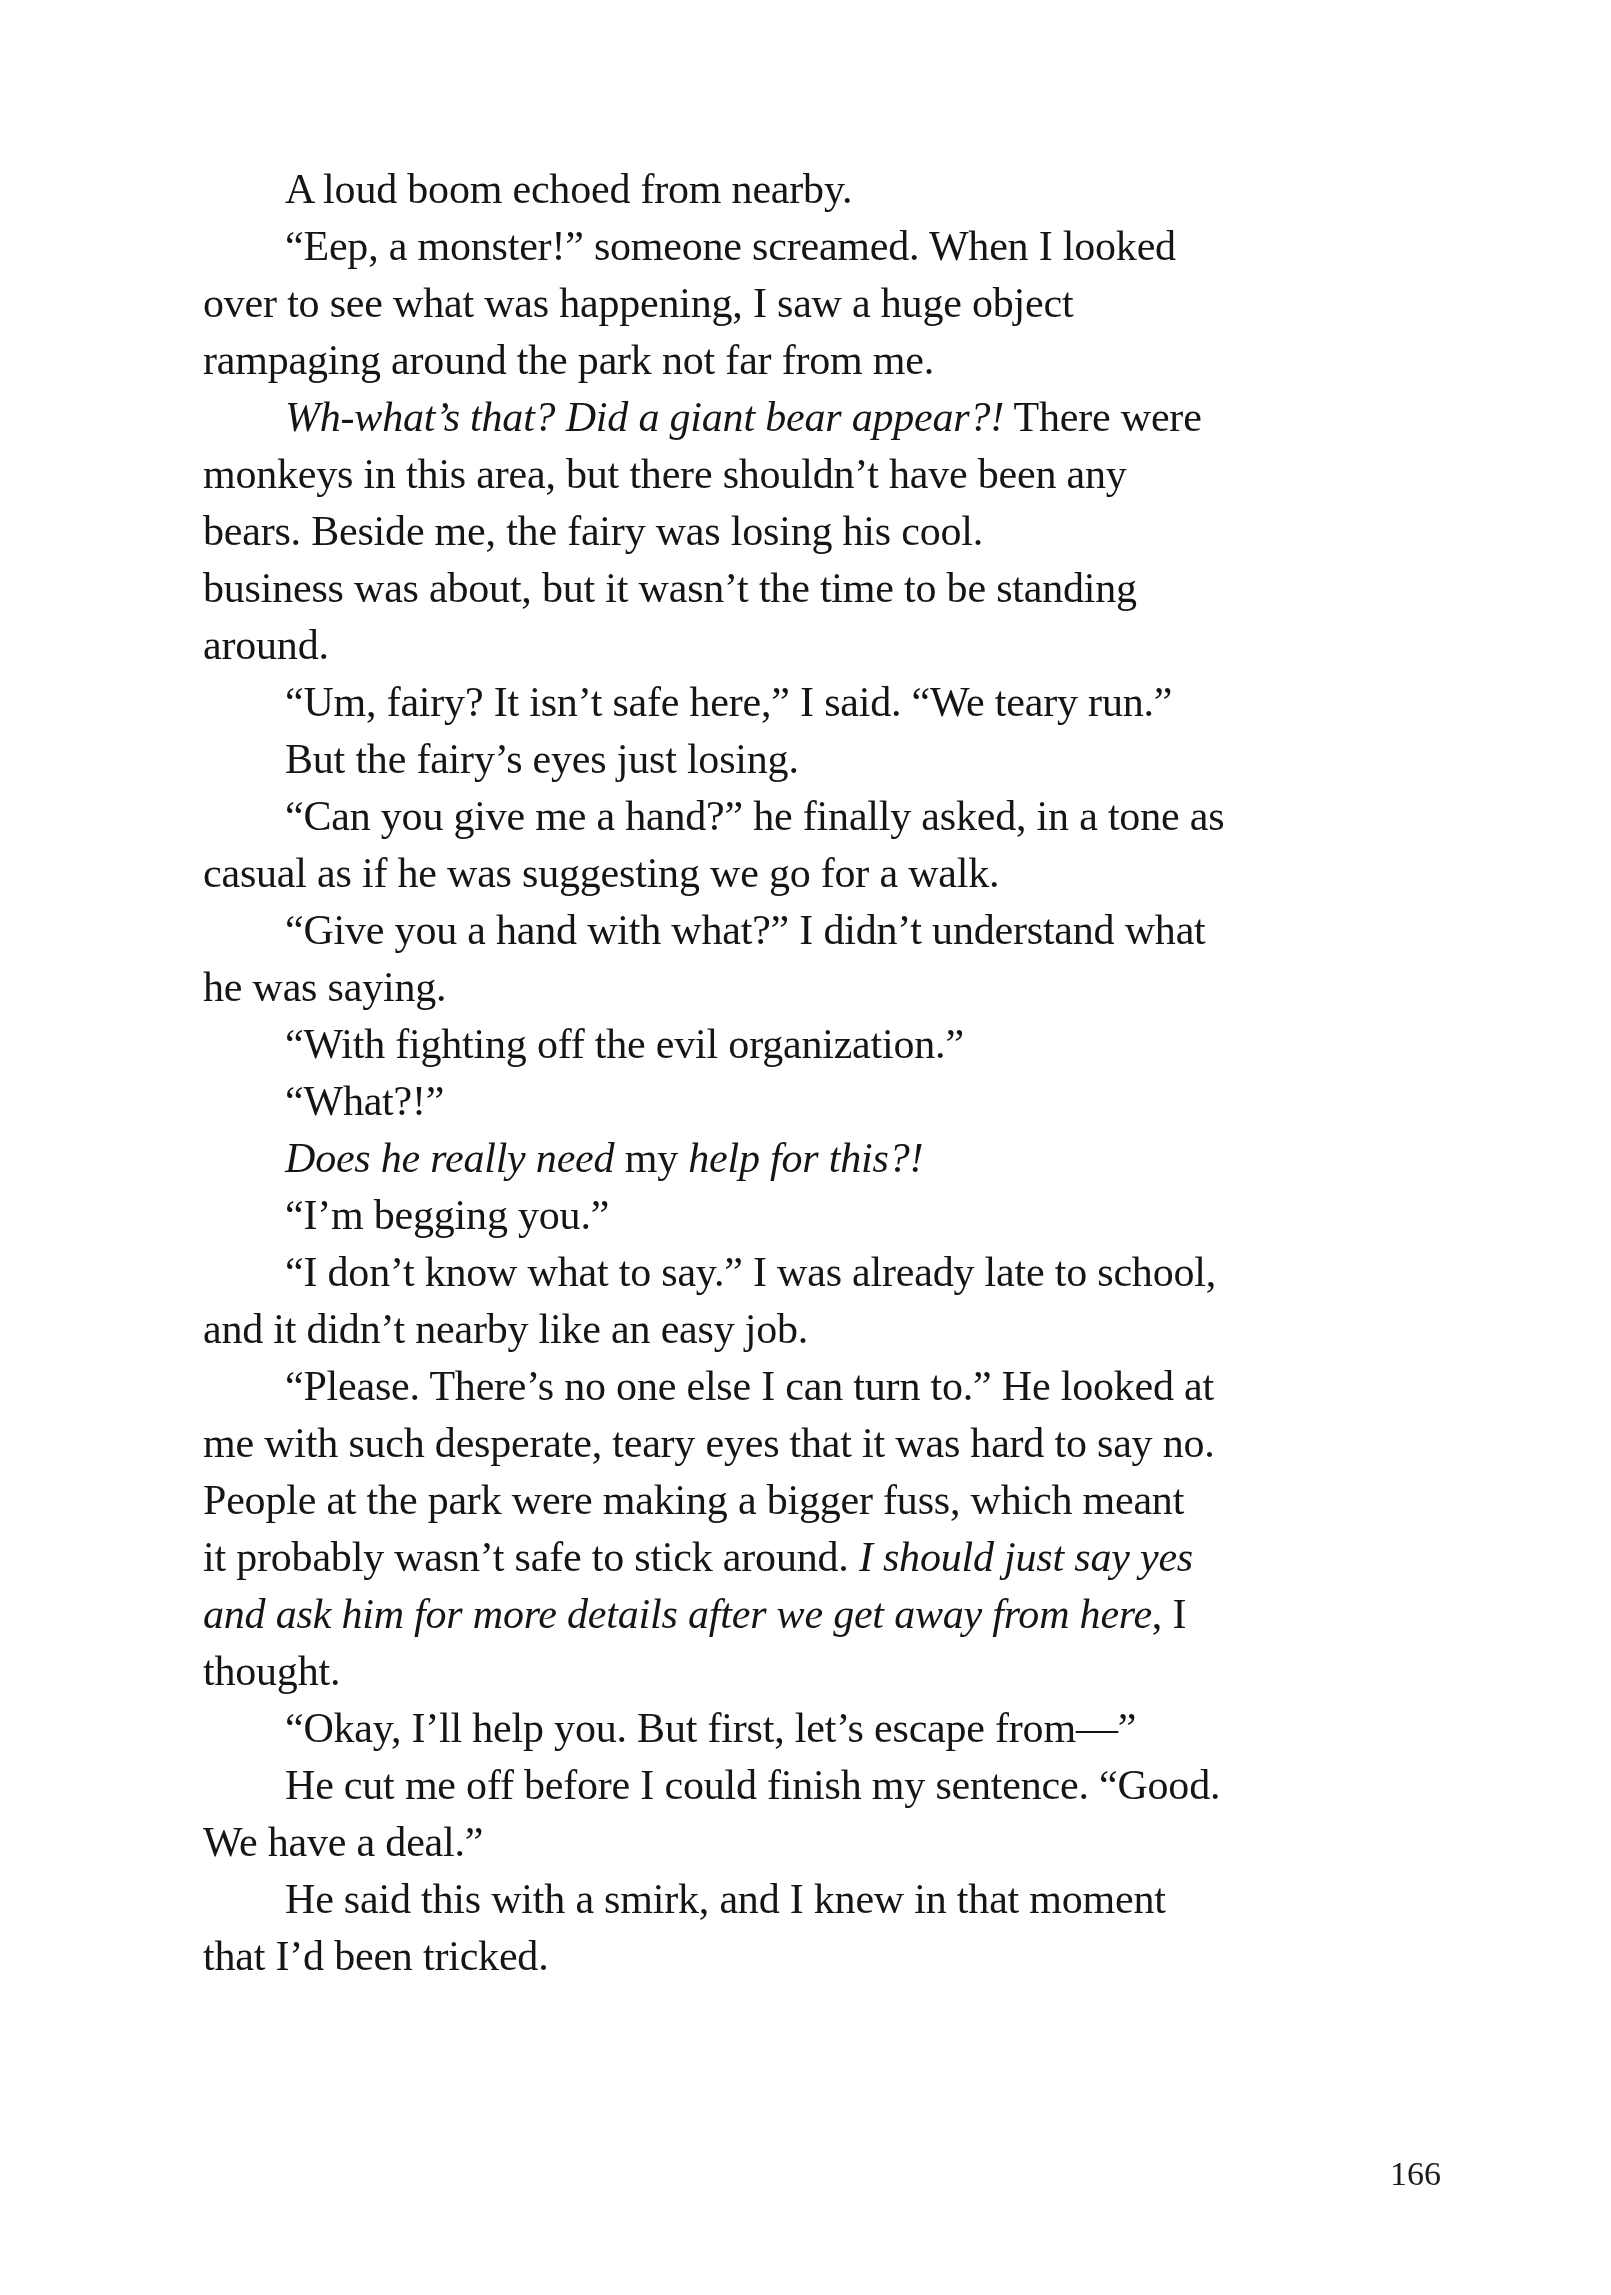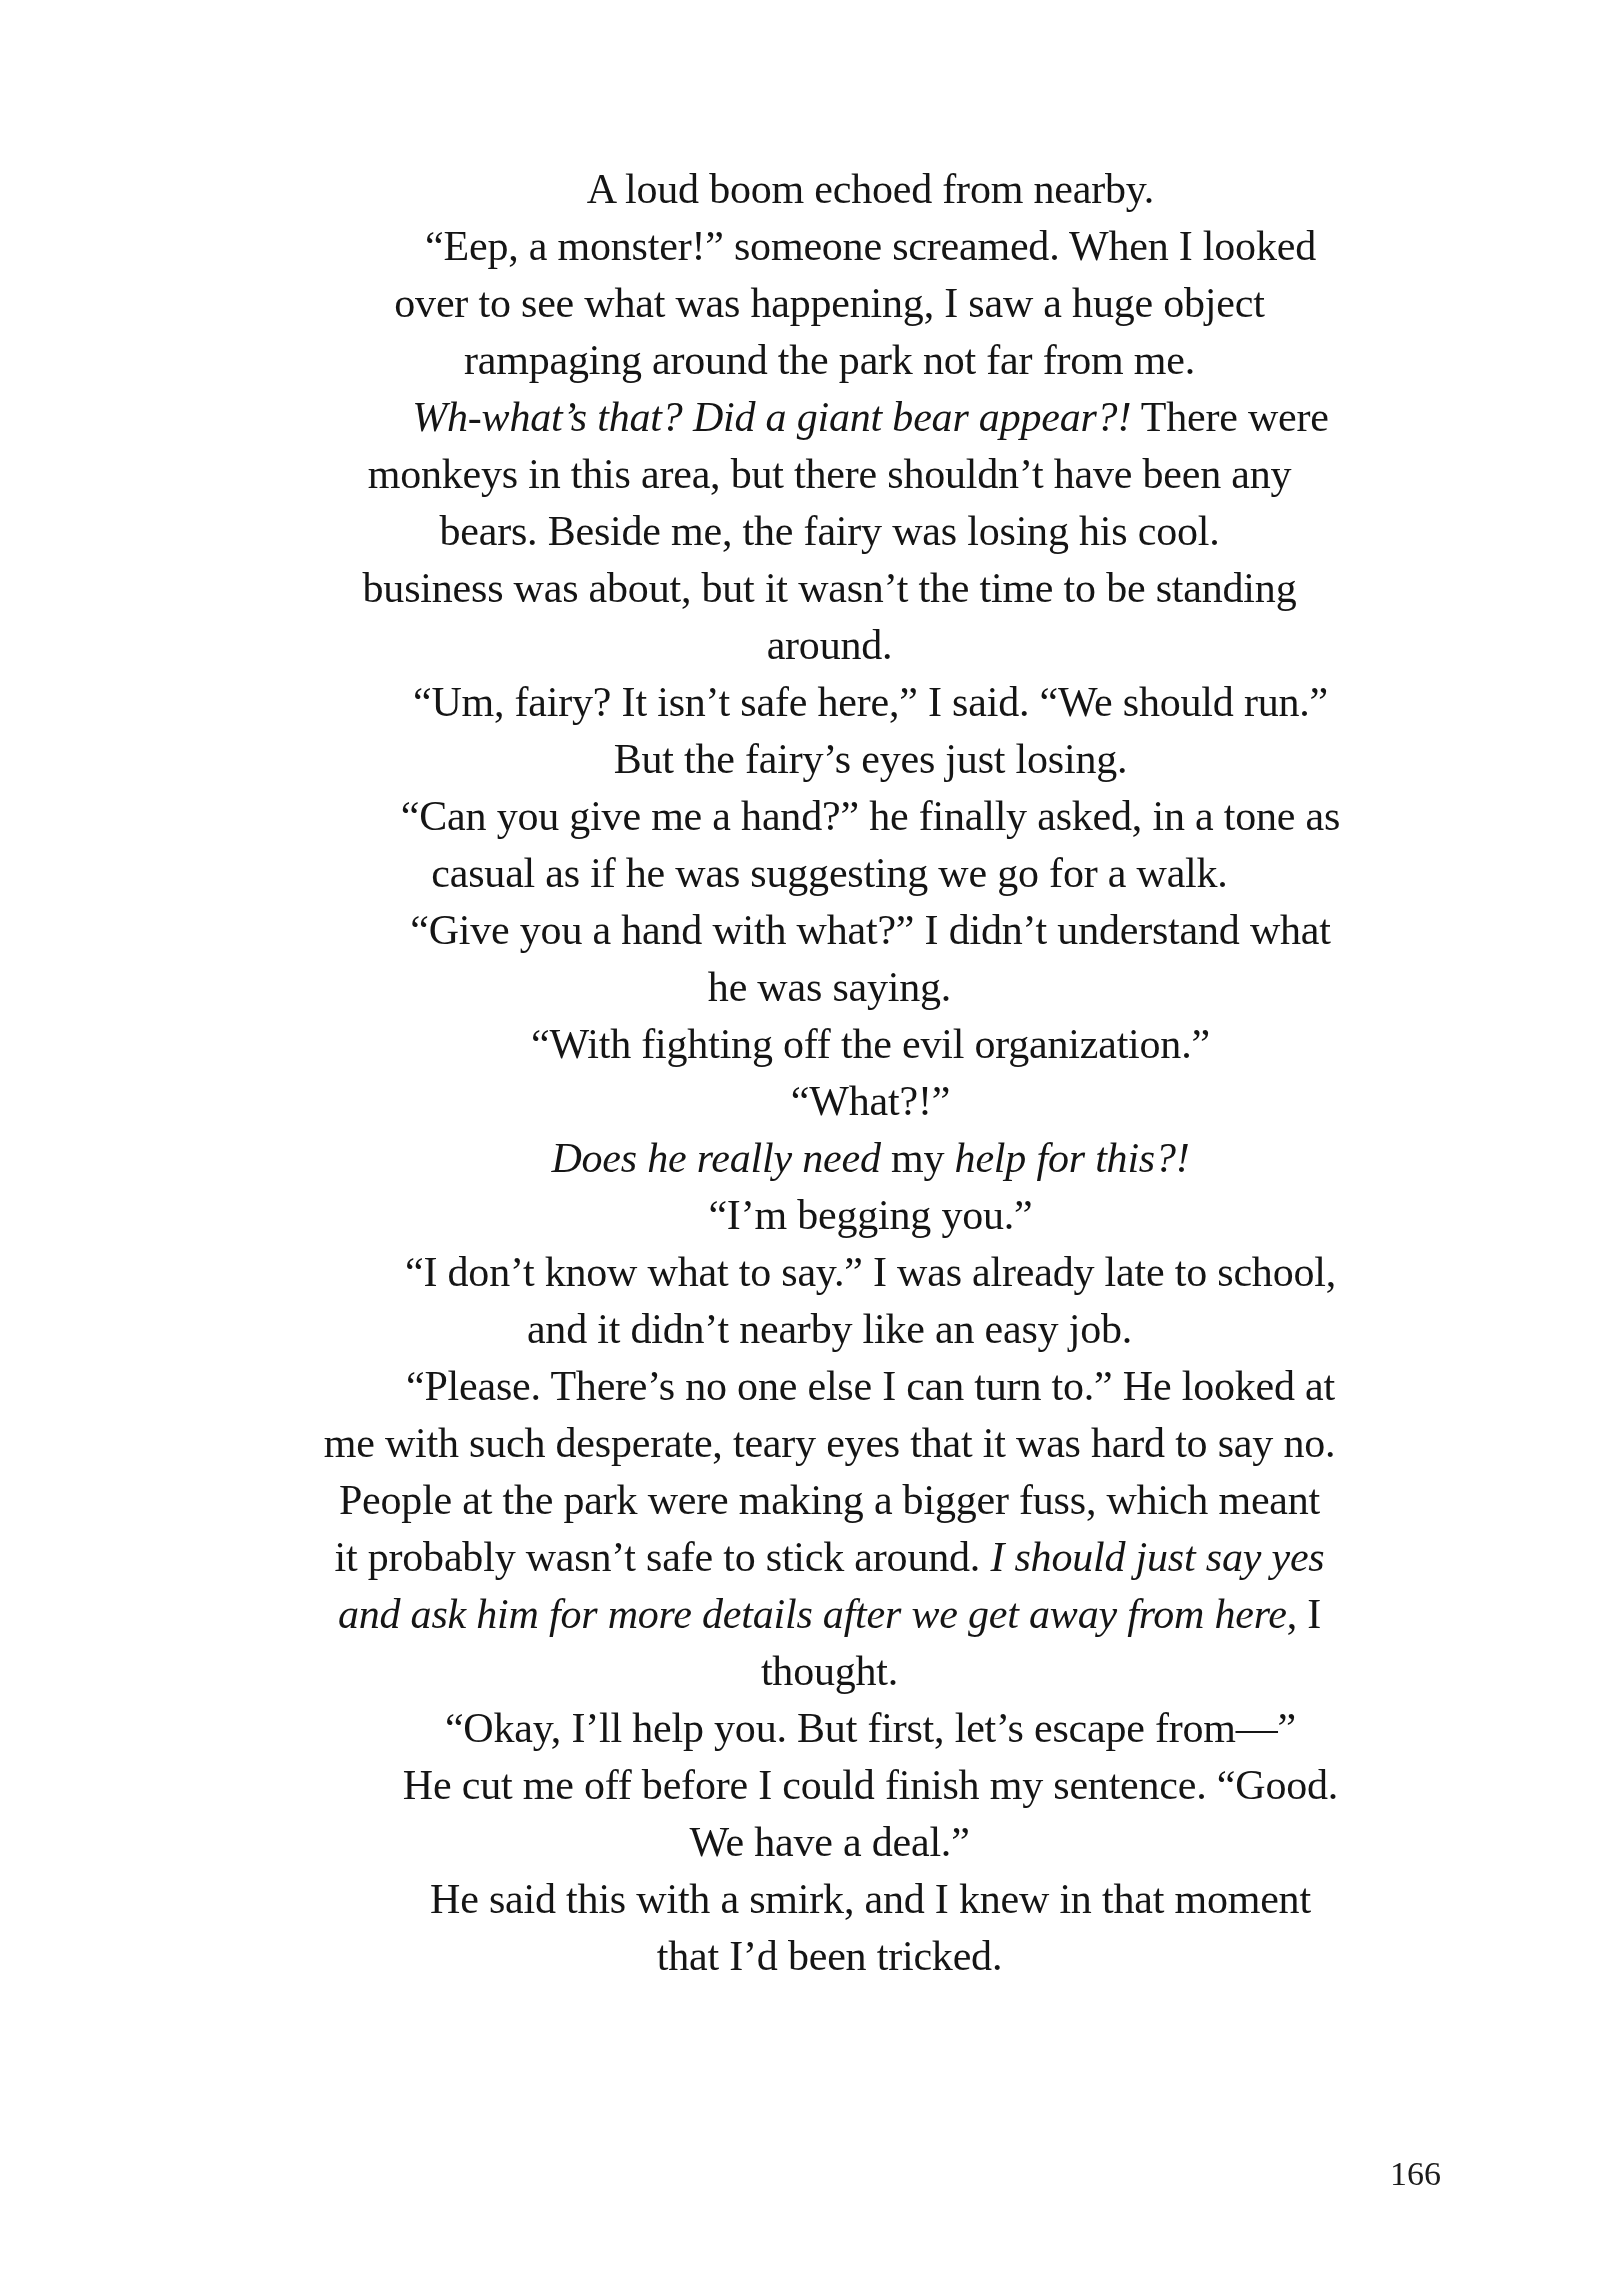--- a/index.html
+++ b/index.html
@@ -11,24 +11,23 @@
     position: relative;
     width: 1611px;
     height: 2295px;
     background: #ffffff;
     color: #151515;
     font-family: "Liberation Serif", "DejaVu Serif", serif;
     overflow: hidden;
   }
   .text-block {
     position: absolute;
-    left: 221px;
+    left: 203px;
     top: 161px;
     width: 1217px;
-    text-align: center;
   }
   .line {
     height: 57px;
     line-height: 57px;
     font-size: 42px;
     letter-spacing: -0.2px;
     white-space: pre;
   }
   .line.indent {
     padding-left: 82px;
@@ -53,21 +52,21 @@
   <div class="text-block">
       <div class="line indent"><span class="run">A loud boom echoed from nearby.</span></div>
       <div class="line indent"><span class="run">“Eep, a monster!” someone screamed. When I looked</span></div>
       <div class="line"><span class="run">over to see what was happening, I saw a huge object</span></div>
       <div class="line"><span class="run">rampaging around the park not far from me.</span></div>
       <div class="line indent"><span class="run italic">Wh-what’s that? Did a giant bear appear?!</span><span class="run"> There were</span></div>
       <div class="line"><span class="run">monkeys in this area, but there shouldn’t have been any</span></div>
       <div class="line"><span class="run">bears. Beside me, the fairy was losing his cool.</span></div>
       <div class="line"><span class="run">business was about, but it wasn’t the time to be standing</span></div>
       <div class="line"><span class="run">around.</span></div>
-      <div class="line indent"><span class="run">“Um, fairy? It isn’t safe here,” I said. “We should run.”</span></div>
+      <div class="line indent"><span class="run">“Um, fairy? It isn’t safe here,” I said. “We teary run.”</span></div>
       <div class="line indent"><span class="run">But the fairy’s eyes just losing.</span></div>
       <div class="line indent"><span class="run">“Can you give me a hand?” he finally asked, in a tone as</span></div>
       <div class="line"><span class="run">casual as if he was suggesting we go for a walk.</span></div>
       <div class="line indent"><span class="run">“Give you a hand with what?” I didn’t understand what</span></div>
       <div class="line"><span class="run">he was saying.</span></div>
       <div class="line indent"><span class="run">“With fighting off the evil organization.”</span></div>
       <div class="line indent"><span class="run">“What?!”</span></div>
       <div class="line indent"><span class="run italic">Does he really need</span><span class="run"> my </span><span class="run italic">help for this?!</span></div>
       <div class="line indent"><span class="run">“I’m begging you.”</span></div>
       <div class="line indent"><span class="run">“I don’t know what to say.” I was already late to school,</span></div>

